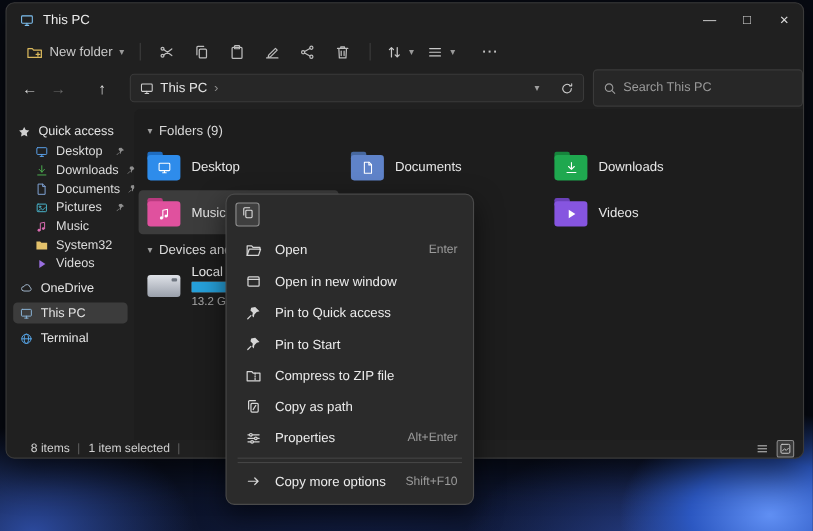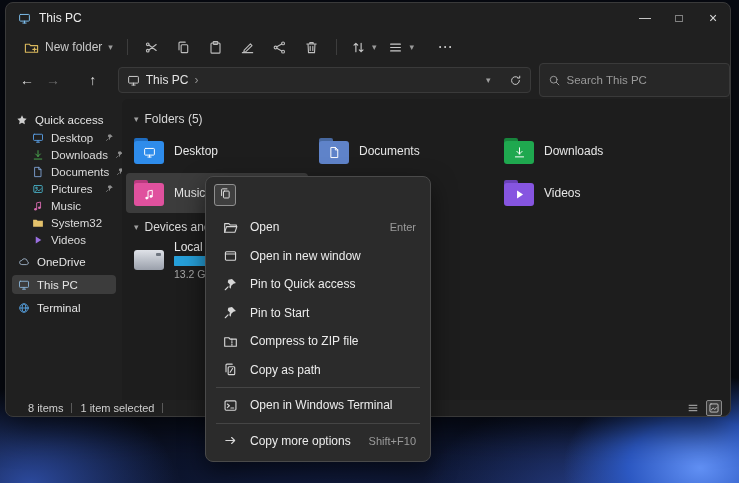--- a/index.html
+++ b/index.html
@@ -388,21 +388,21 @@
               <ellipse cx="8" cy="8" rx="2.6" ry="5.6"></ellipse>
               <path d="M2.4 8h11.2"></path>
             </svg>
           </span>
           <span>Terminal</span>
         </div>
       </div>
     <div id="main">
       <div class="sec-h">
         <span class="chev">▾</span>
-        <span>Folders (5)</span>
+        <span>Folders (9)</span>
       </div>
       <div id="folders-grid">
           <div class="tile">
             <div class="fold">
               <div class="flap" style="background:#1e6cc0"></div>
               <div class="fbody" style="background:#2e8ceb">
                 <svg viewBox="0 0 16 16" width="13" height="13" fill="none" stroke="currentColor" stroke-width="1.2" stroke-linecap="round" stroke-linejoin="round">
                   <rect x="2" y="3" width="12" height="8.2" rx="1"></rect>
                   <path d="M6 13.6h4M8 11.2v2.4"></path>
                 </svg>
@@ -568,30 +568,33 @@
       <div class="menu-item">
         <span class="m-ic">
           <svg viewBox="0 0 16 16" width="15" height="15" fill="none" stroke="currentColor" stroke-width="1.2" stroke-linecap="round" stroke-linejoin="round">
             <rect x="5.5" y="5" width="7" height="8.5" rx="1"></rect>
             <path d="M3.2 10.5V3.3a1 1 0 0 1 1-1h5.6"></path>
             <path d="M7.6 11l2.6-4"></path>
           </svg>
         </span>
         <span class="m-label">Copy as path</span>
       </div>
+      <div class="menu-item">
+        <span class="m-ic">
+          <svg viewBox="0 0 16 16" width="15" height="15" fill="none" stroke="currentColor" stroke-width="1.2" stroke-linecap="round" stroke-linejoin="round">
+            <path d="M2.6 4.6h10.8M2.6 8h10.8M2.6 11.4h10.8"></path>
+            <circle cx="5.4" cy="4.6" r="1.3" fill="#2b2b2b"></circle>
+            <circle cx="10.2" cy="8" r="1.3" fill="#2b2b2b"></circle>
+            <circle cx="6.6" cy="11.4" r="1.3" fill="#2b2b2b"></circle>
+          </svg>
+        </span>
+        <span class="m-label">Properties</span>
+        <span class="m-short">Alt+Enter</span>
+      </div>
       <div class="menu-sep"></div>
-      <div class="menu-item">
-        <span class="m-ic">
-          <svg viewBox="0 0 16 16" width="15" height="15" fill="none" stroke="currentColor" stroke-width="1.2" stroke-linecap="round" stroke-linejoin="round">
-            <rect x="2.2" y="3" width="11.6" height="10" rx="1.2"></rect>
-            <path d="M4.6 6.4l2.2 1.9-2.2 1.9M8.4 10.6h3"></path>
-          </svg>
-        </span>
-        <span class="m-label">Open in Windows Terminal</span>
-      </div>
       <div class="menu-sep"></div>
       <div class="menu-item">
         <span class="m-ic">
           <svg viewBox="0 0 16 16" width="15" height="15" fill="none" stroke="currentColor" stroke-width="1.2" stroke-linecap="round" stroke-linejoin="round">
             <path d="M3 8h9.4M12.4 8L9.2 4.8M12.4 8l-3.2 3.2"></path>
           </svg>
         </span>
         <span class="m-label">Copy more options</span>
         <span class="m-short">Shift+F10</span>
       </div>

